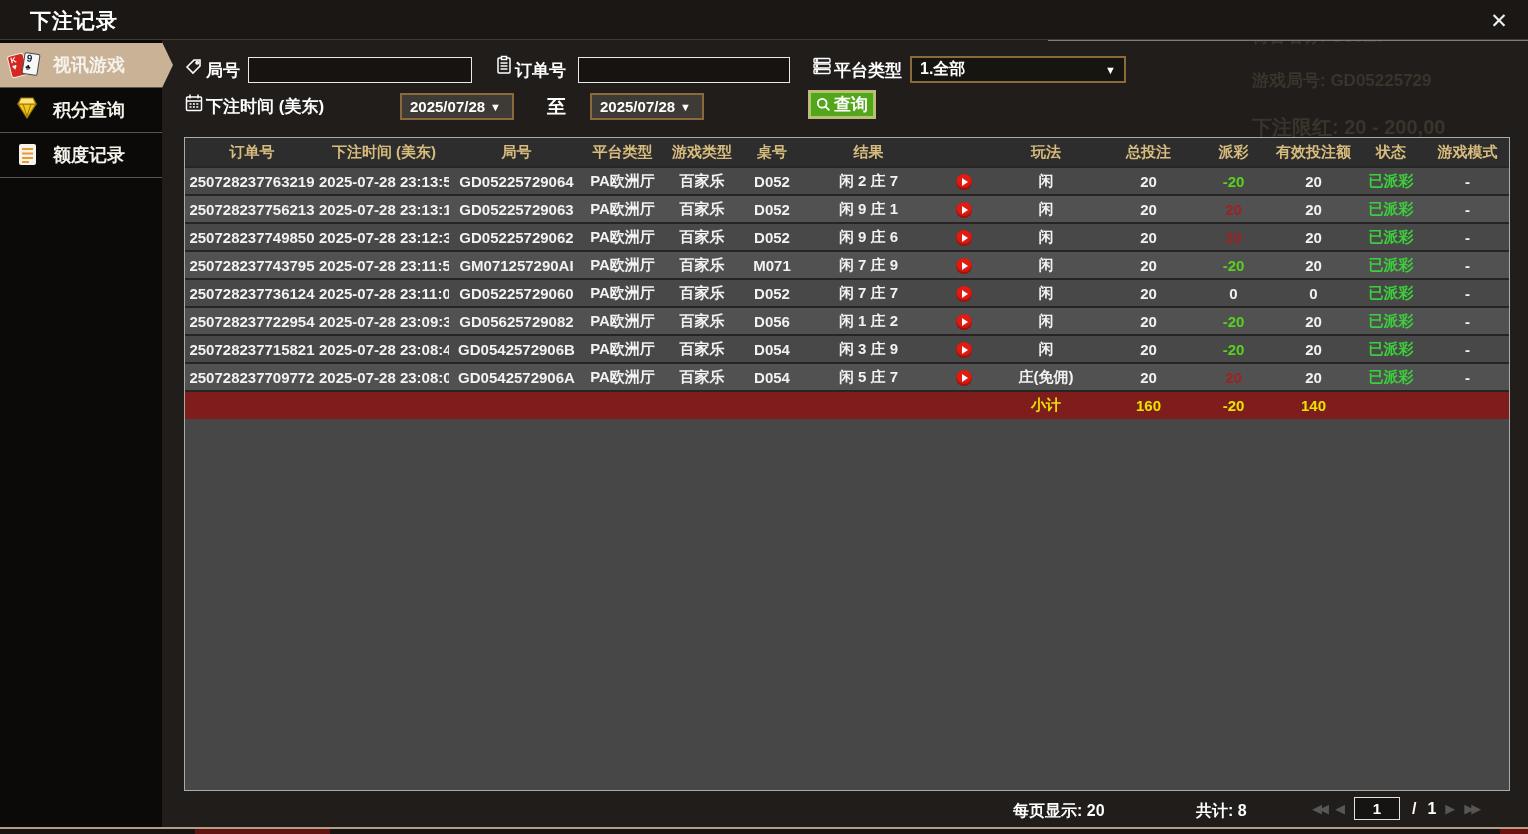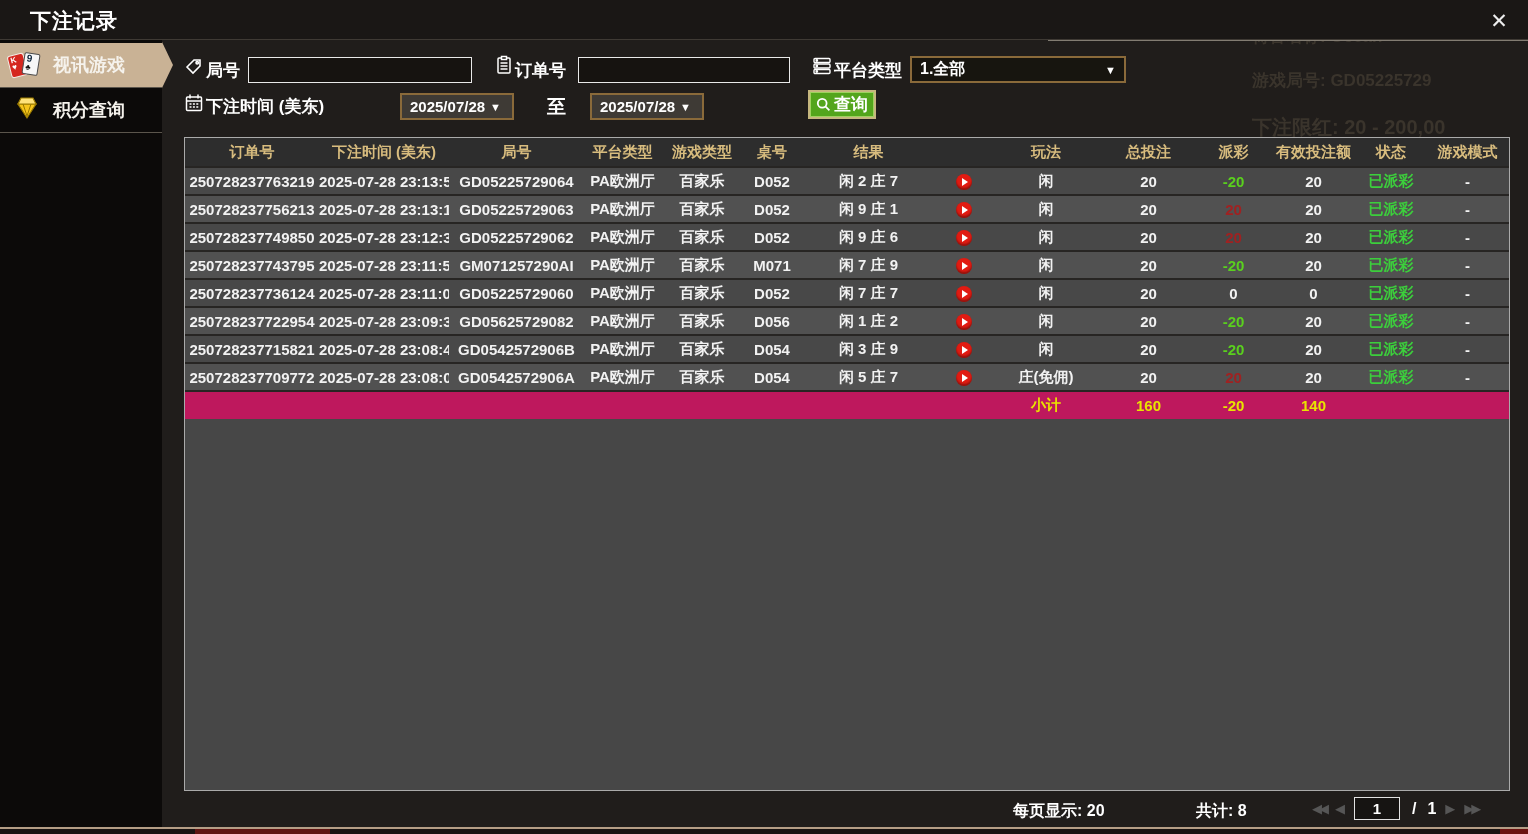--- a/index.html
+++ b/index.html
@@ -49,21 +49,21 @@
 
   .query-btn { position:absolute; left:646px; top:50px; width:68px; height:29px; background:#53a51c; border:2px solid #c5b67e; box-shadow:inset 0 0 0 1px #9ed25e; color:#fff; font-size:17px; font-weight:bold; display:flex; align-items:center; justify-content:center; gap:3px; cursor:pointer; }
 
   
   .table-wrap { position:absolute; left:22px; top:97px; width:1326px; height:654px; background:#474747; border:1px solid #aaaaaa; overflow:hidden; }
   table { width:1324px; border-collapse:collapse; table-layout:fixed; }
   th { height:29px; background:#2d2d2d; color:#d8bc7e; font-size:15px; font-weight:bold; border-bottom:1px solid #9a9a9a; }
   td { height:28px; font-size:15px; font-weight:600; color:#f2f2f2; text-align:center; overflow:hidden; white-space:nowrap; }
   tbody tr { border-top:2px solid #272523; background:#484848; }
   tbody tr:nth-child(even) { background:#515151; }
-  tbody tr.sumrow { background:#be185d; color:#e8e400; }
+  tbody tr.sumrow { background:#7f1d1d; color:#e8e400; }
   tbody tr.sumrow td { color:#e8e400; font-weight:bold; }
   tbody tr.lastsum { border-bottom:1px solid #909090; }
   .status { color:#3ccf3c; }
   .play { display:inline-block; width:16px; height:16px; border-radius:50%; background:#e11b12; position:relative; vertical-align:middle; cursor:pointer; box-shadow:inset 0 -2px 2px rgba(0,0,0,.35); }
   .play .tri { position:absolute; left:6px; top:4px; width:0; height:0; border-left:6px solid #fff; border-top:4px solid transparent; border-bottom:4px solid transparent; }
 
   
   .pagebar { position:absolute; left:0; top:753px; width:1366px; height:36px; }
   .per-page { position:absolute; left:851px; top:8px; font-size:16px; font-weight:bold; color:#fff; }
   .total-count { position:absolute; left:1034px; top:8px; font-size:16px; font-weight:bold; color:#fff; }
@@ -109,20 +109,32 @@
   <div class="side-item">
     <span class="side-icon">
       <svg width="40" height="36" viewBox="0 0 40 36">
         <polygon points="11,12 29,12 20,26" fill="#f6c51c" stroke="#9a7a00" stroke-width="1.2"></polygon>
         <polygon points="14,6 26,6 29,12 11,12" fill="#ffe27a" stroke="#9a7a00" stroke-width="1.2"></polygon>
         <line x1="16" y1="12" x2="20" y2="24" stroke="#9a7a00" stroke-width="1"></line>
         <line x1="24" y1="12" x2="20" y2="24" stroke="#9a7a00" stroke-width="1"></line>
       </svg>
     </span>
     <span>积分查询</span>
+  </div>
+  <div class="side-item">
+    <span class="side-icon">
+      <svg width="40" height="36" viewBox="0 0 40 36">
+        <rect x="12" y="7" width="17" height="21" rx="2" fill="#f5f3ee" stroke="#cfcab e" stroke-width="1"></rect>
+        <line x1="15" y1="12" x2="26" y2="12" stroke="#e89b2e" stroke-width="2"></line>
+        <line x1="15" y1="16.5" x2="26" y2="16.5" stroke="#e89b2e" stroke-width="2"></line>
+        <line x1="15" y1="21" x2="26" y2="21" stroke="#e89b2e" stroke-width="2"></line>
+        <line x1="15" y1="25" x2="22" y2="25" stroke="#e89b2e" stroke-width="2"></line>
+      </svg>
+    </span>
+    <span>额度记录</span>
   </div>
 </div>
 <div class="side-edge"></div>
 
 <div class="content">
 
   <span class="ficon" style="left:22px;top:17px;">
     <svg width="20" height="20" viewBox="0 0 20 20" fill="none" stroke="#ffffff" stroke-width="1.6">
       <path d="M3 10 L10 3 L16 3 L16 9 L9 16 Z"></path>
         <circle cx="13.2" cy="5.8" r="1.2"></circle>

